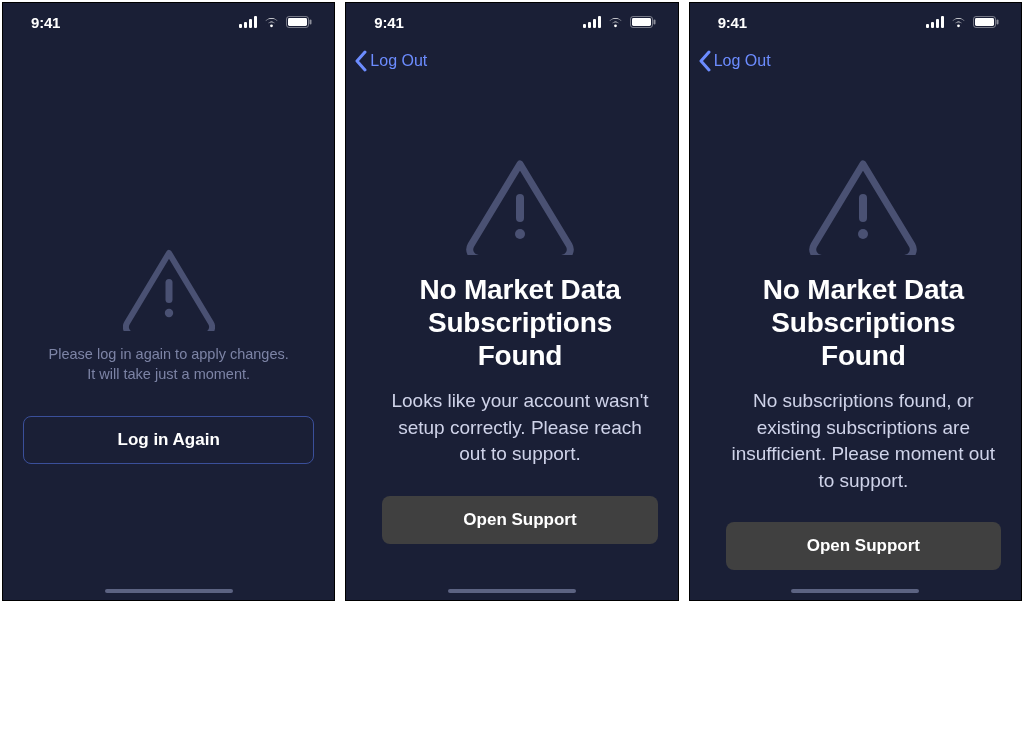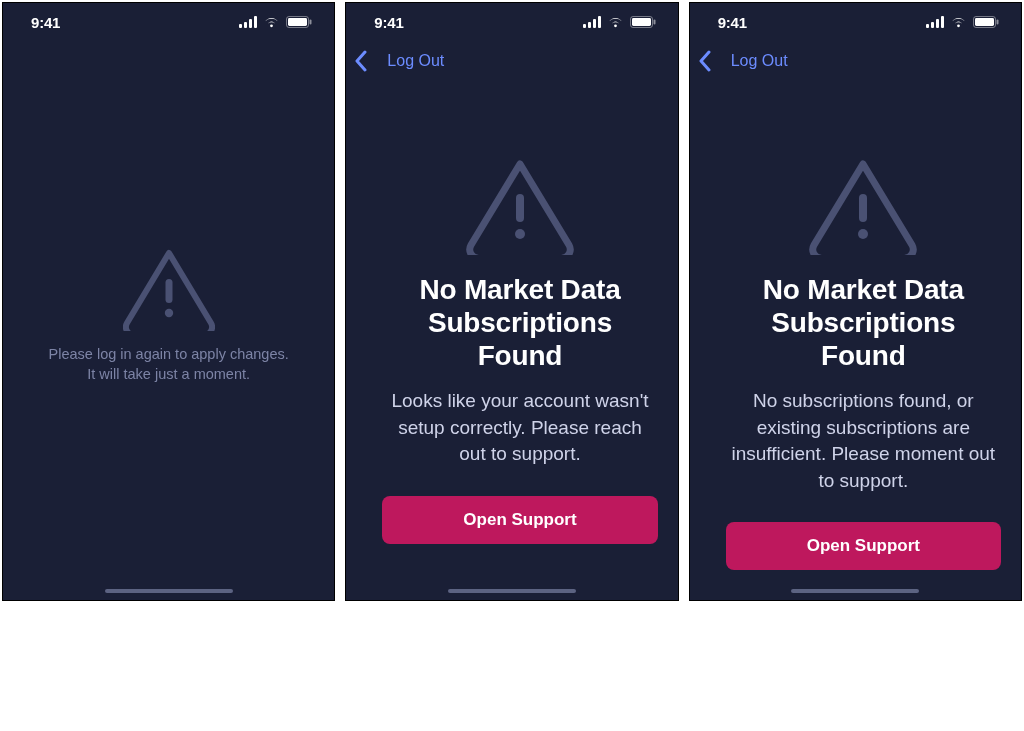--- a/index.html
+++ b/index.html
@@ -33,21 +33,21 @@
     .nav-bar {
       height: 40px;
       display: flex;
       align-items: center;
       padding: 0 8px;
     }
     .nav-bar.empty { visibility: hidden; }
     .back-btn {
       display: flex;
       align-items: center;
-      gap: 19px;
+      gap: 2px;
       color: #6c8cff;
       font-size: 16px;
       font-weight: 400;
       cursor: pointer;
     }
     .back-btn svg { display: block; }
     
     .content {
       flex: 1;
       display: flex;
@@ -101,21 +101,21 @@
       font-size: 17px;
       font-weight: 600;
       cursor: pointer;
     }
     .btn-outline {
       border: 1px solid #3a4f9a;
       color: #ffffff;
       background: transparent;
     }
     .btn-primary {
-      background: #be185d;
+      background: #404040;
       color: #ffffff;
     }
     
     .home-indicator {
       position: absolute;
       bottom: 7px;
       left: 50%;
       transform: translateX(-50%);
       width: 128px;
       height: 4px;
@@ -159,20 +159,23 @@
     <div class="nav-bar empty"></div>
     <div class="content pad-a">
       <div class="warn-icon">
         <svg width="92" height="82" viewBox="0 0 92 82">
             <path d="M46 4 88 74a8 8 0 0 1-6.9 12H10.9A8 8 0 0 1 4 74L46 4Z" fill="none" stroke="#4a5173" stroke-width="6" stroke-linejoin="round"></path>
             <rect x="42.5" y="30" width="7" height="24" rx="3.5" fill="#4a5173"></rect>
             <circle cx="46" cy="64" r="4.2" fill="#4a5173"></circle>
           </svg>
       </div>
       <div class="body-sm">Please log in again to apply changes.<br>It will take just a moment.</div>
+      <div class="btn btn-outline">
+        <span>Log in Again</span>
+      </div>
     </div>
     <div class="home-indicator"></div>
   </div>
 
   <div class="phone">
     <div class="status-bar">
       <span>9:41</span>
       <div class="status-right">
         <span>
             <svg width="18" height="12" viewBox="0 0 18 12">

